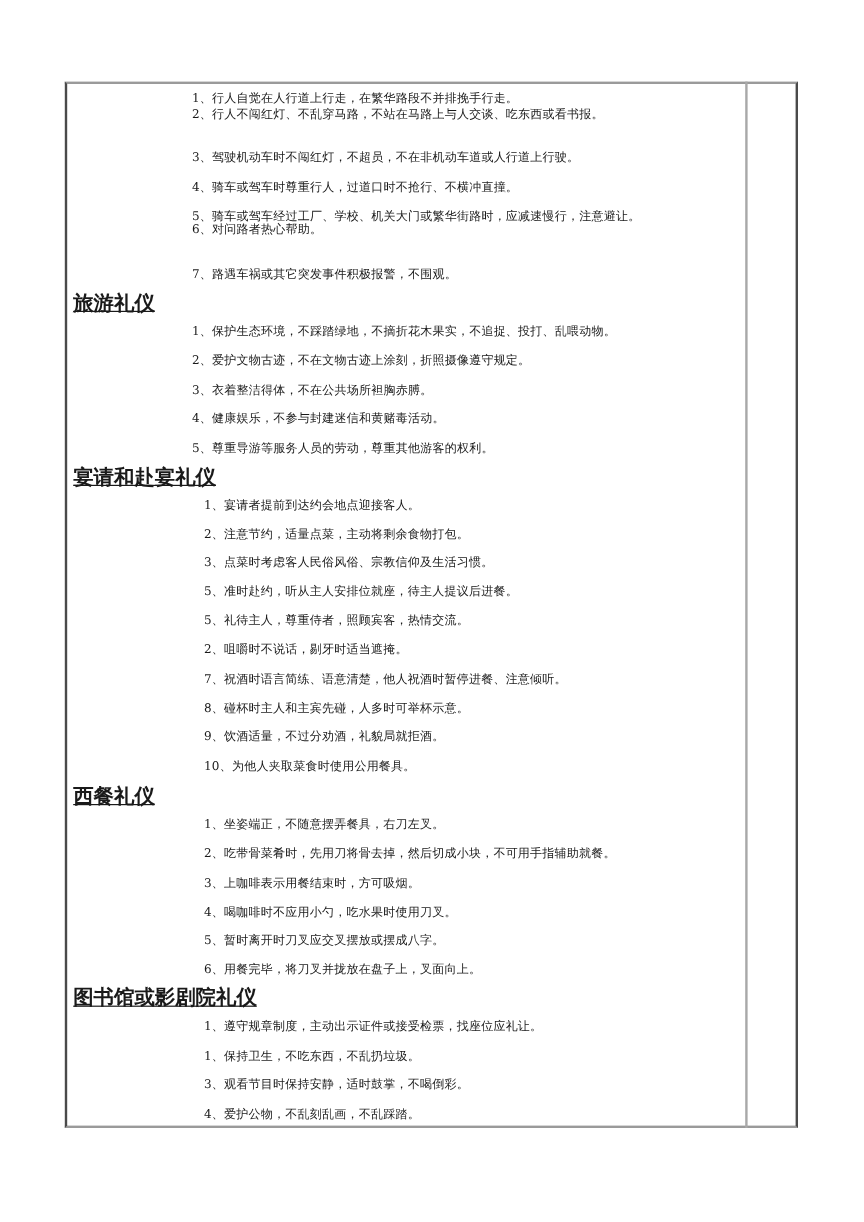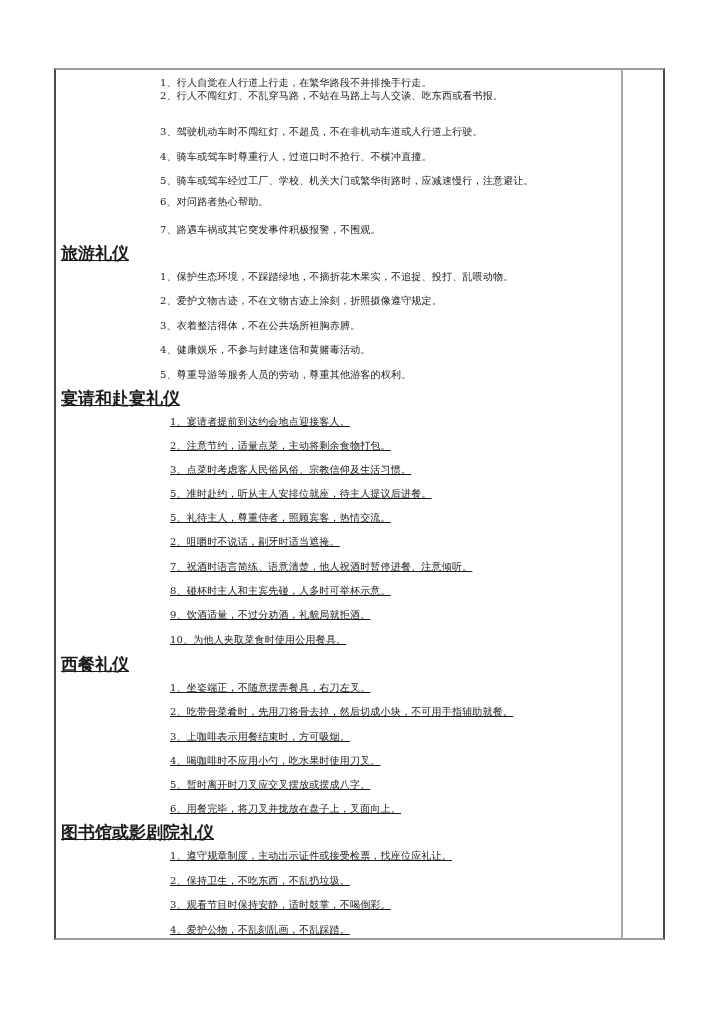--- a/index.html
+++ b/index.html
@@ -5,34 +5,34 @@
   html, body { margin: 0; padding: 0; background: #ffffff; }
   body { width: 720px; height: 1018px; position: relative; overflow: hidden;
          font-family: "DejaVu Serif", "Liberation Serif", serif; color: #1a1a1a; }
   .table { position: absolute; left: 54px; top: 68px; width: 611px; height: 872px;
            box-sizing: border-box; border-top: 2px solid #9a9a9a; border-bottom: 2px solid #9a9a9a;
            border-left: 2px solid #4a4a4a; border-right: 2px solid #4a4a4a; }
   .divider { position: absolute; left: 621px; top: 68px; width: 2px; height: 872px; background: #a8a8a8; }
   .line { position: absolute; white-space: nowrap; font-size: 10px; line-height: 16px; height: 16px; }
   .heading { font-weight: bold; font-size: 17px; left: 61px; text-decoration: underline; }
   .item-a { left: 160px; letter-spacing: 0.2px; }
-  .item-b { left: 170px; letter-spacing: 0.2px; text-decoration: underline; }
+  .item-b { left: 170px; letter-spacing: 0.2px; }
 </style>
 </head>
 <body>
 
 <div class="table"></div>
 <div class="divider"></div>
 
 <div class="line item-a" style="top:75px">1、行人自觉在人行道上行走，在繁华路段不并排挽手行走。</div>
 <div class="line item-a" style="top:88px">2、行人不闯红灯、不乱穿马路，不站在马路上与人交谈、吃东西或看书报。</div>
 <div class="line item-a" style="top:124px">3、驾驶机动车时不闯红灯，不超员，不在非机动车道或人行道上行驶。</div>
 <div class="line item-a" style="top:149px">4、骑车或驾车时尊重行人，过道口时不抢行、不横冲直撞。</div>
 <div class="line item-a" style="top:173px">5、骑车或驾车经过工厂、学校、机关大门或繁华街路时，应减速慢行，注意避让。</div>
-<div class="line item-a" style="top:194px">6、对问路者热心帮助。</div>
+<div class="line item-a" style="top:184px">6、对问路者热心帮助。</div>
 <div class="line item-a" style="top:222px">7、路遇车祸或其它突发事件积极报警，不围观。</div>
 
 <div class="line heading" style="top:245px">旅游礼仪</div>
 <div class="line item-a" style="top:269px">1、保护生态环境，不踩踏绿地，不摘折花木果实，不追捉、投打、乱喂动物。</div>
 <div class="line item-a" style="top:293px">2、爱护文物古迹，不在文物古迹上涂刻，折照摄像遵守规定。</div>
 <div class="line item-a" style="top:318px">3、衣着整洁得体，不在公共场所袒胸赤膊。</div>
 <div class="line item-a" style="top:342px">4、健康娱乐，不参与封建迷信和黄赌毒活动。</div>
 <div class="line item-a" style="top:367px">5、尊重导游等服务人员的劳动，尊重其他游客的权利。</div>
 
 <div class="line heading" style="top:390px">宴请和赴宴礼仪</div>
@@ -50,15 +50,15 @@
 <div class="line heading" style="top:656px">西餐礼仪</div>
 <div class="line item-b" style="top:680px">1、坐姿端正，不随意摆弄餐具，右刀左叉。</div>
 <div class="line item-b" style="top:704px">2、吃带骨菜肴时，先用刀将骨去掉，然后切成小块，不可用手指辅助就餐。</div>
 <div class="line item-b" style="top:729px">3、上咖啡表示用餐结束时，方可吸烟。</div>
 <div class="line item-b" style="top:753px">4、喝咖啡时不应用小勺，吃水果时使用刀叉。</div>
 <div class="line item-b" style="top:777px">5、暂时离开时刀叉应交叉摆放或摆成八字。</div>
 <div class="line item-b" style="top:801px">6、用餐完毕，将刀叉并拢放在盘子上，叉面向上。</div>
 
 <div class="line heading" style="top:824px">图书馆或影剧院礼仪</div>
 <div class="line item-b" style="top:848px">1、遵守规章制度，主动出示证件或接受检票，找座位应礼让。</div>
-<div class="line item-b" style="top:873px">2、保持卫生，不吃东西，不乱扔垃圾。</div>
+<div class="line item-b" style="top:873px">1、保持卫生，不吃东西，不乱扔垃圾。</div>
 <div class="line item-b" style="top:897px">3、观看节目时保持安静，适时鼓掌，不喝倒彩。</div>
 <div class="line item-b" style="top:922px">4、爱护公物，不乱刻乱画，不乱踩踏。</div>
 
 </body></html>

